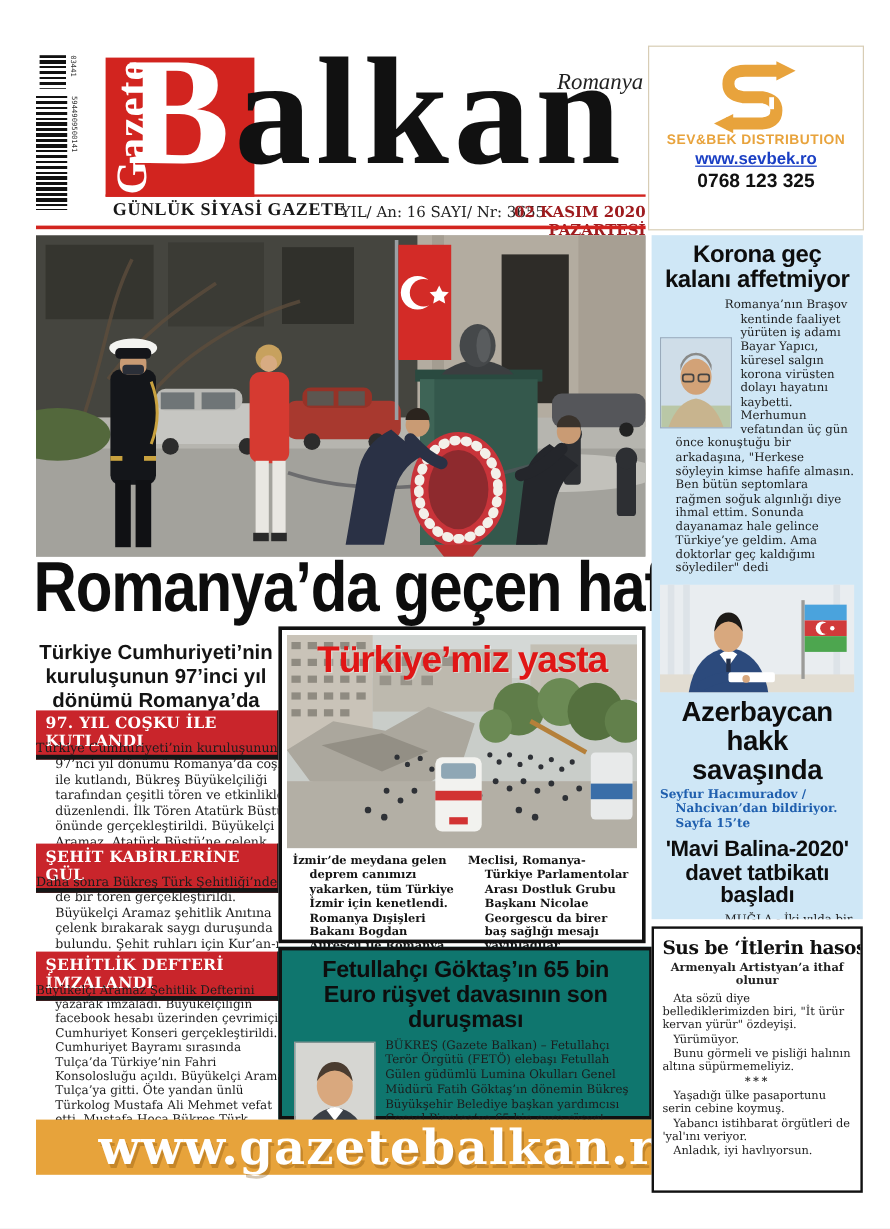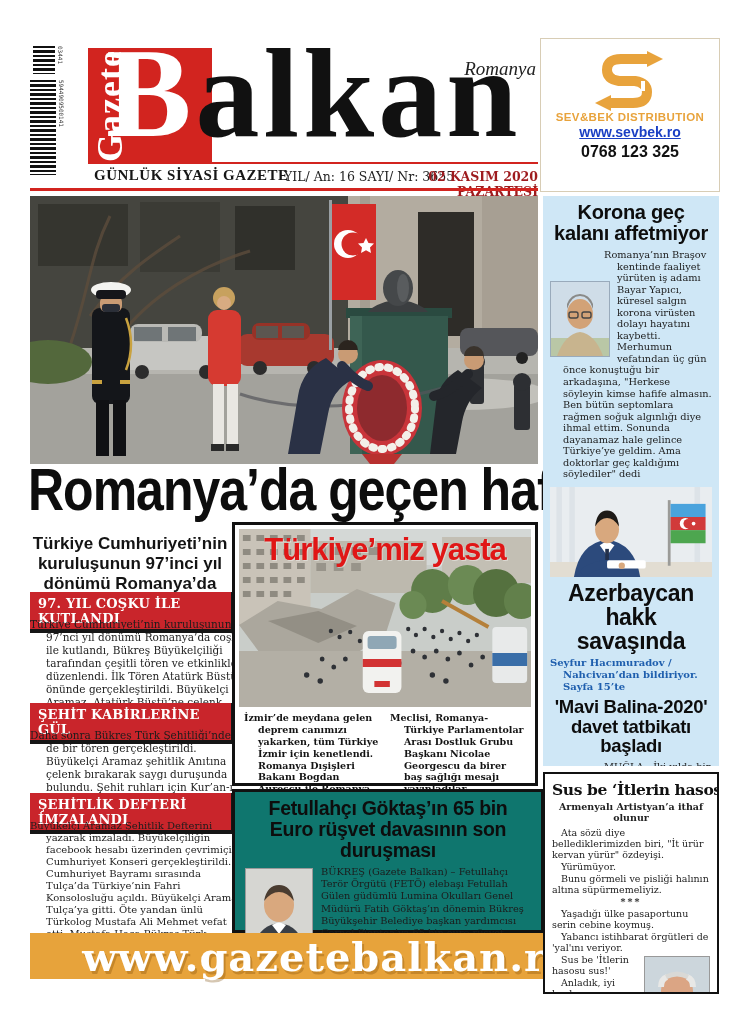--- a/index.html
+++ b/index.html
@@ -391,31 +391,17 @@
 
   <div class="abs kose" style="left:543px;top:772px;width:176px;height:222px;box-sizing:border-box;">
     <div class="kose-title">Sus be ‘İtlerin hasosu’ sus!</div>
     <div class="kose-ded">Armenyalı Artistyan’a ithaf olunur</div>
     <p>Ata sözü diye bellediklerimizden biri, "İt ürür kervan yürür" özdeyişi.</p>
     <p>Yürümüyor.</p>
     <p>Bunu görmeli ve pisliği halının altına süpürmemeliyiz.</p>
     <p class="sep">***</p>
     <p>Yaşadığı ülke pasaportunu serin cebine koymuş.</p>
     <p>Yabancı istihbarat örgütleri de 'yal'ını veriyor.</p>
-    <p>
-      <span class="hamdi-float">
-        <svg width="64" height="78" viewBox="0 0 64 78">
-          <rect width="64" height="78" fill="#ccd6dc"></rect>
-          <path d="M4 78 q8 -24 28 -26 q20 2 28 26 z" fill="#33363c"></path>
-          <path d="M25 55 l7 10 7 -10 q-7 -5 -14 0 z" fill="#fff"></path>
-          <rect x="30" y="60" width="5" height="14" fill="#7a2a2a"></rect>
-          <ellipse cx="32" cy="34" rx="16" ry="18" fill="#dba584"></ellipse>
-          <path d="M16 30 q0 -8 6 -10 M48 30 q0 -8 -6 -10" stroke="#e8e8e6" stroke-width="6" fill="none"></path>
-          <path d="M20 18 q12 -7 24 0 l-2 4 q-10 -5 -20 0 z" fill="#d9d9d6"></path>
-        </svg>
-      </span>
-      <span>Sus be 'İtlerin hasosu sus!'</span>
-    </p>
     <p>Anladık, iyi havlıyorsun.</p>
 
   </div>
 
 </div>
 
 </body></html>

